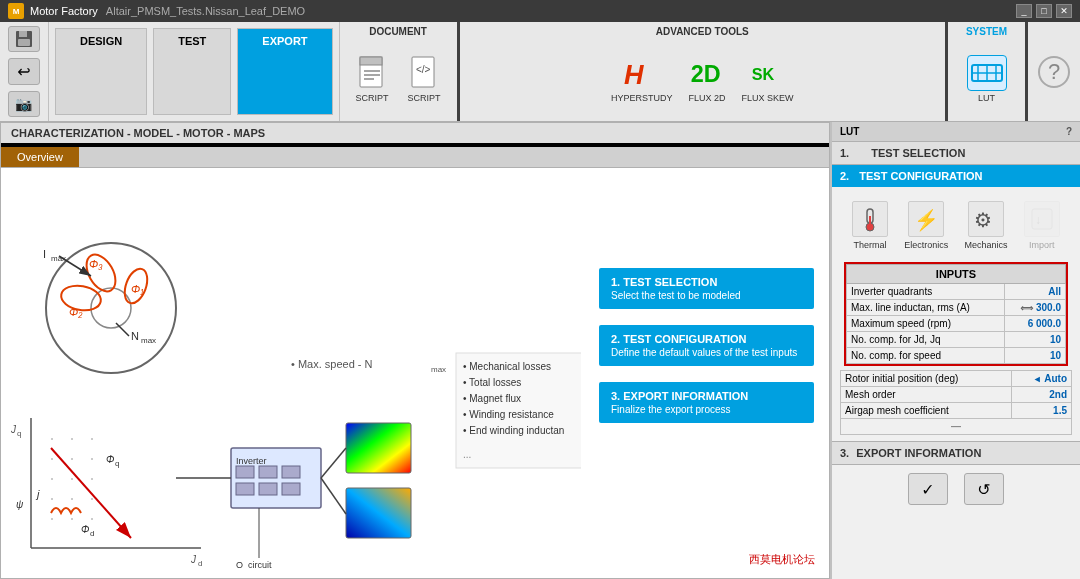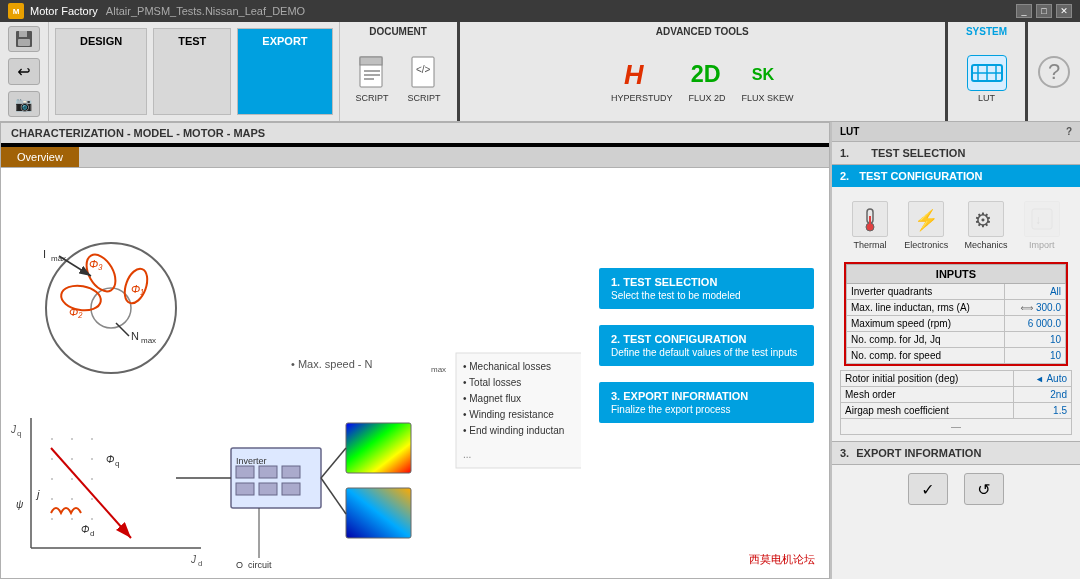--- a/index.html
+++ b/index.html
@@ -53,21 +53,21 @@
     .config-icons { display: flex; justify-content: space-around; padding: 8px 4px; }
     .config-icon-item { display: flex; flex-direction: column; align-items: center; cursor: pointer; }
     .config-icon-box { width: 36px; height: 36px; display: flex; align-items: center; justify-content: center; background: #e8e8e8; border: 1px solid #ccc; border-radius: 2px; }
     .config-icon-label { font-size: 9px; color: #333; margin-top: 3px; text-align: center; }
     .config-icon-box.disabled { opacity: 0.4; }
     
     
     .inputs-table { width: 100%; border-collapse: collapse; font-size: 10px; }
     .inputs-table th { background: #d8d8d8; border: 1px solid #b0b0b0; padding: 3px 4px; text-align: center; font-weight: bold; font-size: 11px; }
     .inputs-table td { border: 1px solid #c0c0c0; padding: 2px 4px; }
-    .inputs-table td:last-child { text-align: right; color: #0060b0; }
+    .inputs-table td:last-child { text-align: right; color: #0060b0; font-weight: bold; }
     .inputs-section { border: 2px solid #cc0000; margin: 4px; }
     
     
     .export-section { padding: 8px; display: flex; justify-content: center; gap: 16px; }
     .export-btn { width: 40px; height: 32px; background: #e0e0e0; border: 1px solid #aaa; border-radius: 3px; display: flex; align-items: center; justify-content: center; font-size: 16px; cursor: pointer; }
     
     
     .watermark { position: absolute; bottom: 8px; right: 8px; background: rgba(255,255,255,0.8); padding: 2px 6px; font-size: 11px; color: #c00; border-radius: 3px; }
     
     .blue-box { background: #00a0e0; color: white; padding: 8px 12px; border-radius: 2px; margin-bottom: 8px; }

